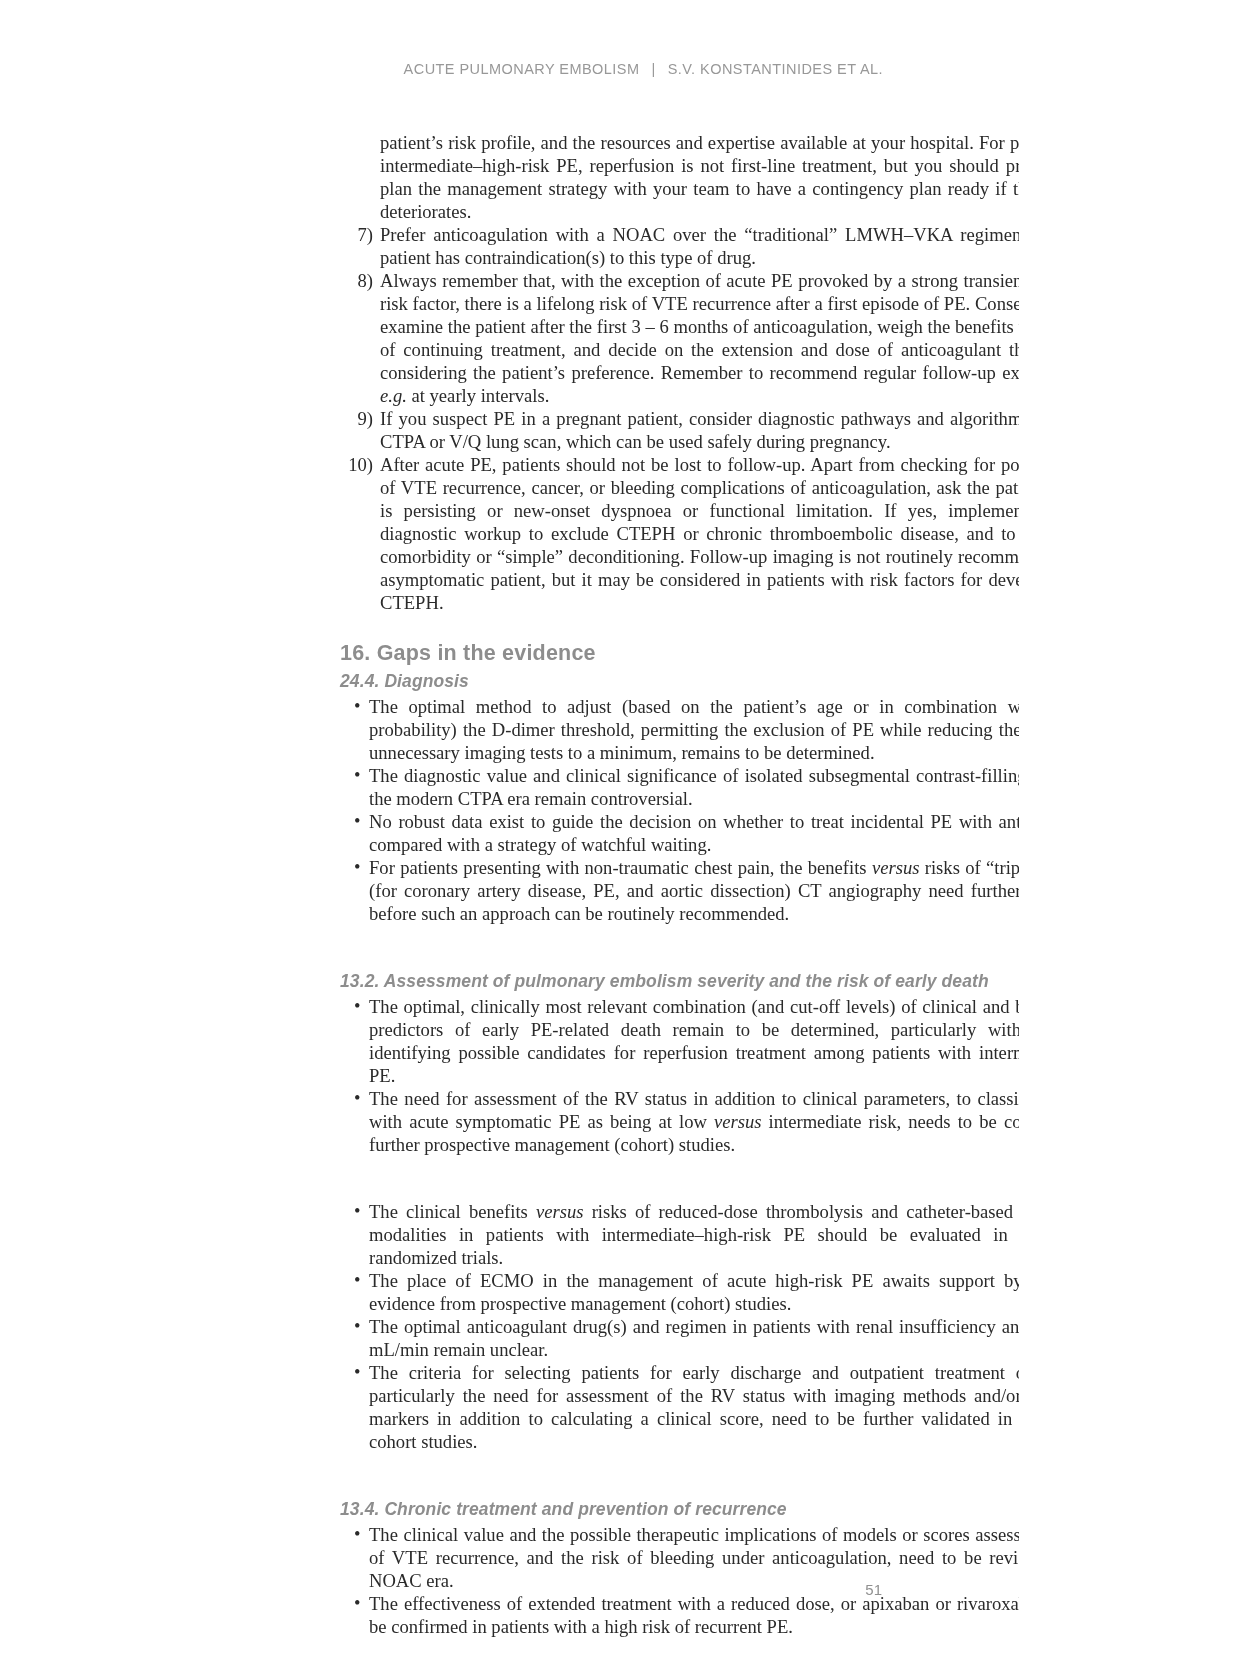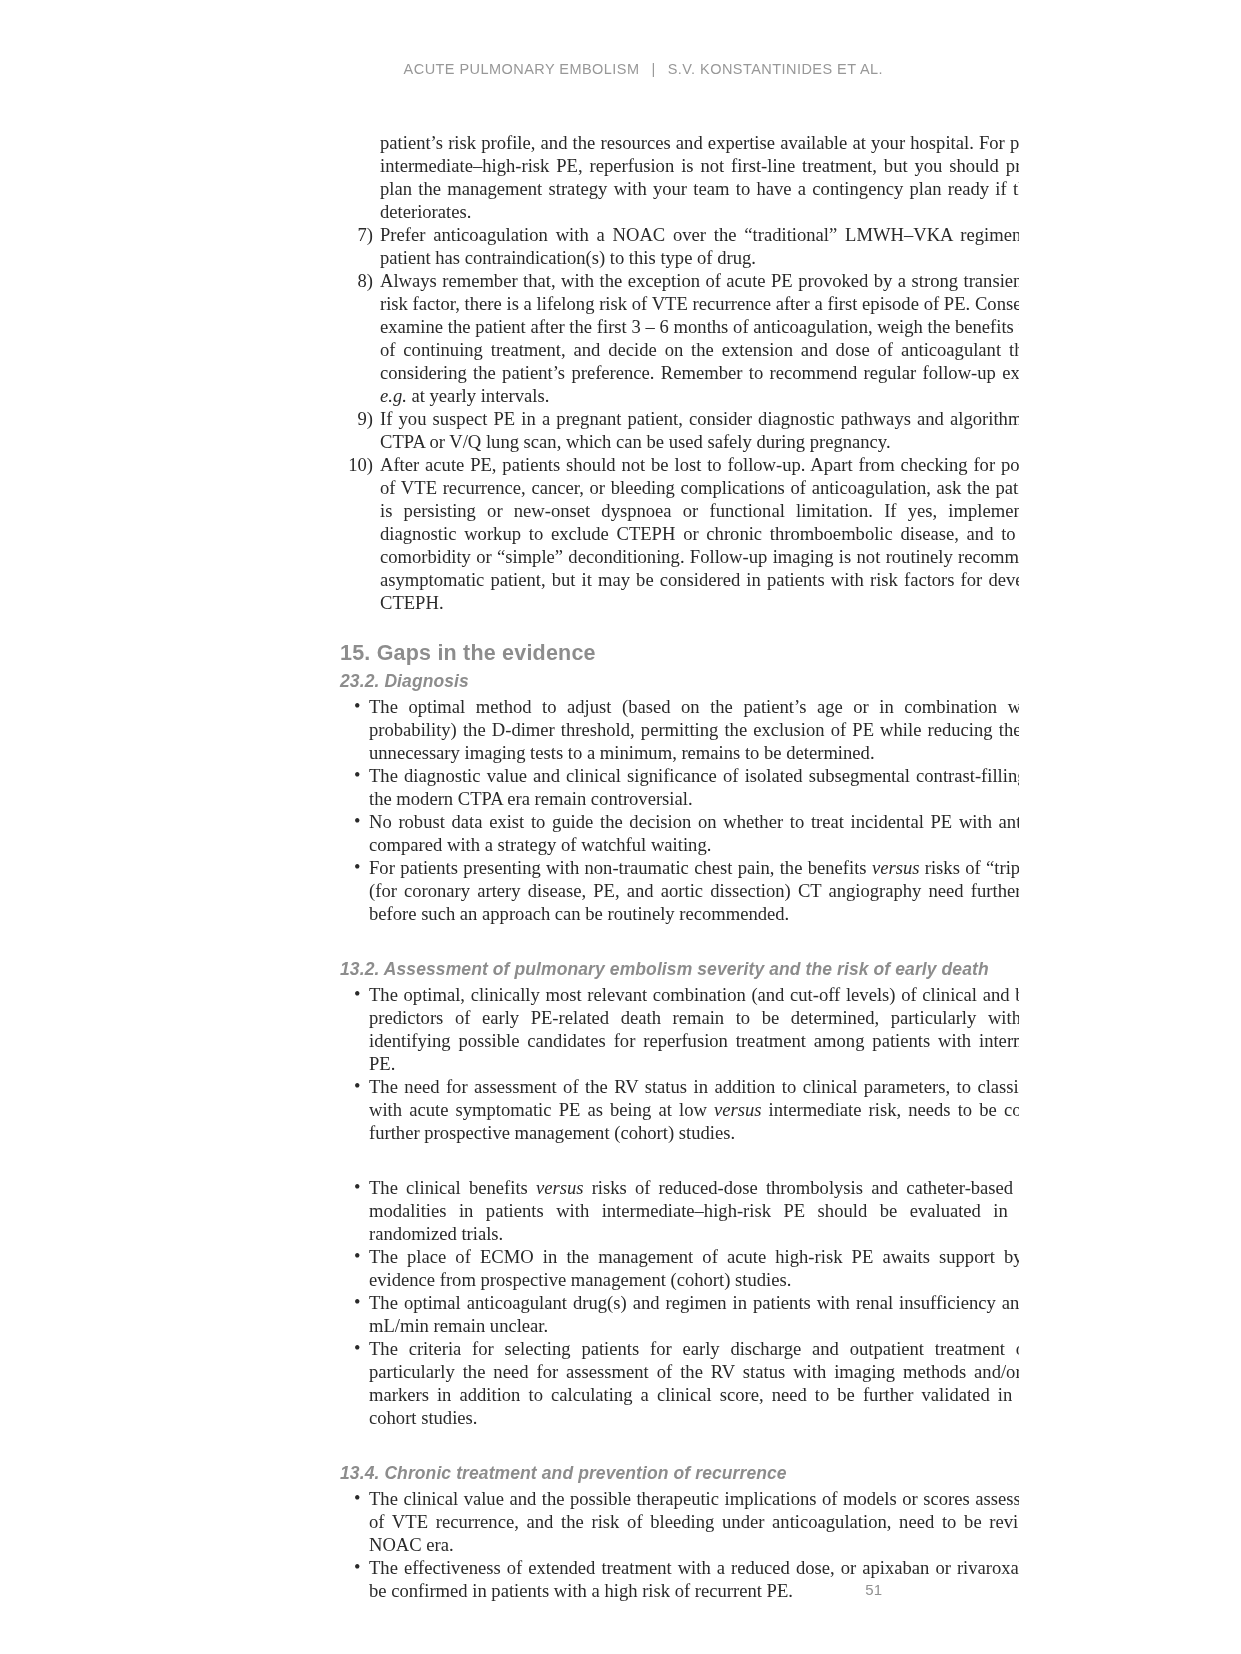--- a/index.html
+++ b/index.html
@@ -28,21 +28,21 @@
   h2.section-title {
     font-family:"Liberation Sans", sans-serif; font-weight:bold;
     font-size:21.5px; line-height:26px; color:var(--heading-gray,#8d8d8d);
     letter-spacing:0.2px; margin:26px 0 3px 0; text-align:left;
   }
   h3.subsection-title {
     font-family:"Liberation Sans", sans-serif; font-weight:bold; font-style:italic;
     font-size:17.5px; line-height:24px; color:var(--heading-gray,#8d8d8d);
     margin:0 0 2px 0; text-align:left; letter-spacing:0.1px;
   }
-  .subblock { margin-top:32px; }
+  .subblock { margin-top:44px; }
   .subblock.first { margin-top:0; }
 
   ul.bullets { list-style:none; margin:0; padding:0; }
   ul.bullets > li { position:relative; padding-left:29px; }
   .blt { position:absolute; left:14px; top:-1px; }
 
   .footer-doi {
     position:absolute; left:88px; top:1656px;
     font-family:"Liberation Sans", sans-serif; font-size:15px;
     color:var(--footer-gray,#909090); letter-spacing:0.2px; text-decoration:none;
@@ -80,24 +80,24 @@
       <li>
         <span class="inum">9)</span>
         <span>If you suspect PE in a pregnant patient, consider diagnostic pathways and algorithms including CTPA or V/Q lung scan, which can be used safely during pregnancy.</span>
       </li>
       <li>
         <span class="inum">10)</span>
         <span>After acute PE, patients should not be lost to follow-up. Apart from checking for possible signs of VTE recurrence, cancer, or bleeding complications of anticoagulation, ask the patient if there is persisting or new-onset dyspnoea or functional limitation. If yes, implement a staged diagnostic workup to exclude CTEPH or chronic thromboembolic disease, and to detect/treat comorbidity or “simple” deconditioning. Follow-up imaging is not routinely recommended in an asymptomatic patient, but it may be considered in patients with risk factors for development of CTEPH.</span>
       </li>
     </ol>
 
-    <h2 class="section-title">15. Gaps in the evidence</h2>
+    <h2 class="section-title">16. Gaps in the evidence</h2>
 
     <div class="subblock first">
-      <h3 class="subsection-title">23.2. Diagnosis</h3>
+      <h3 class="subsection-title">24.4. Diagnosis</h3>
       <ul class="bullets">
         <li>
           <span class="blt">•</span>
           <span>The optimal method to adjust (based on the patient’s age or in combination with clinical probability) the D-dimer threshold, permitting the exclusion of PE while reducing the number of unnecessary imaging tests to a minimum, remains to be determined.</span>
         </li>
         <li>
           <span class="blt">•</span>
           <span>The diagnostic value and clinical significance of isolated subsegmental contrast-filling defects in the modern CTPA era remain controversial.</span>
         </li>
         <li>

